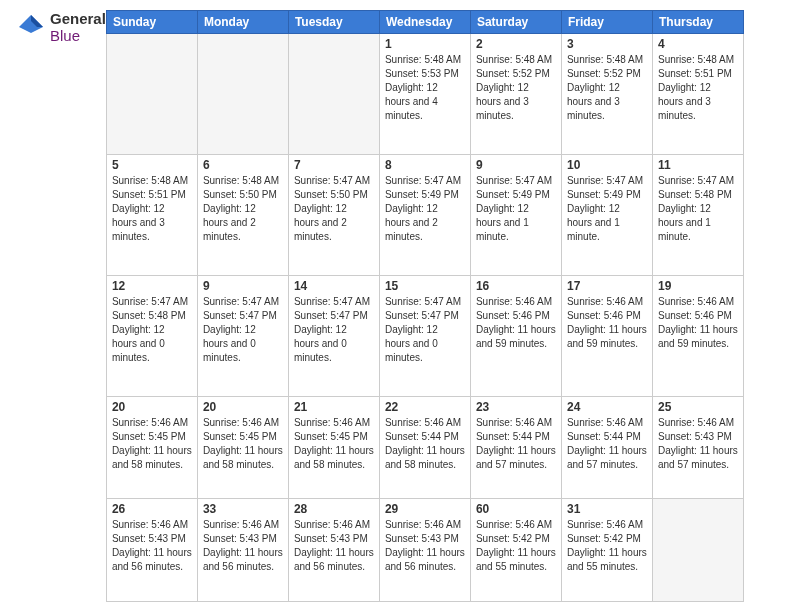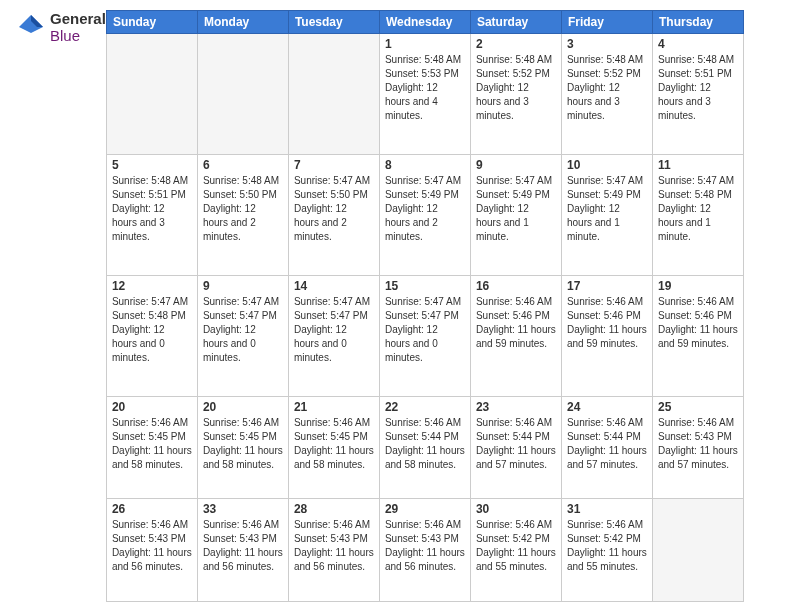--- a/index.html
+++ b/index.html
@@ -239,21 +239,21 @@
           </td>
           <td>
             <span class="day-num">28</span>
             <div class="day-info">Sunrise: 5:46 AM<br>Sunset: 5:43 PM<br>Daylight: 11 hours and 56 minutes.</div>
           </td>
           <td>
             <span class="day-num">29</span>
             <div class="day-info">Sunrise: 5:46 AM<br>Sunset: 5:43 PM<br>Daylight: 11 hours and 56 minutes.</div>
           </td>
           <td>
-            <span class="day-num">30</span>
+            <span class="day-num">60</span>
             <div class="day-info">Sunrise: 5:46 AM<br>Sunset: 5:42 PM<br>Daylight: 11 hours and 55 minutes.</div>
           </td>
           <td>
             <span class="day-num">31</span>
             <div class="day-info">Sunrise: 5:46 AM<br>Sunset: 5:42 PM<br>Daylight: 11 hours and 55 minutes.</div>
           </td>
           <td class="empty"></td>
         </tr>
       </tbody>
   </table>

